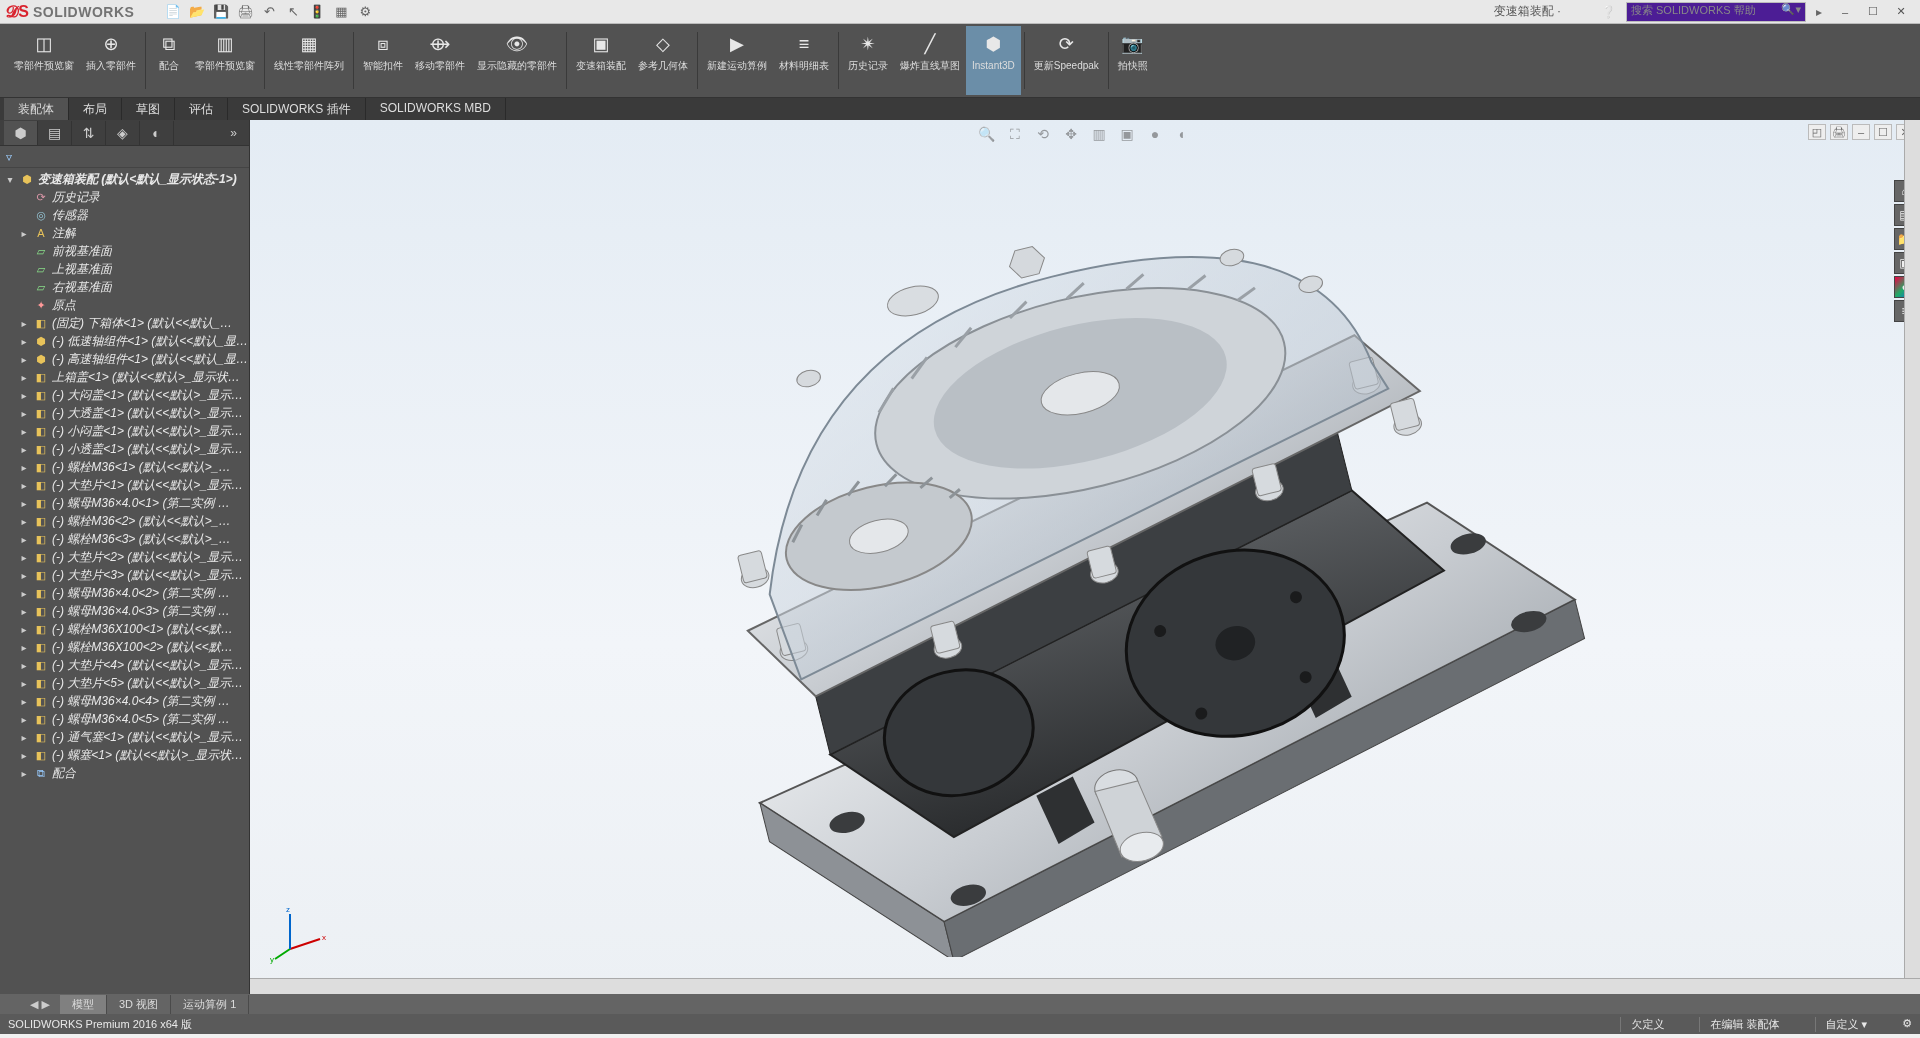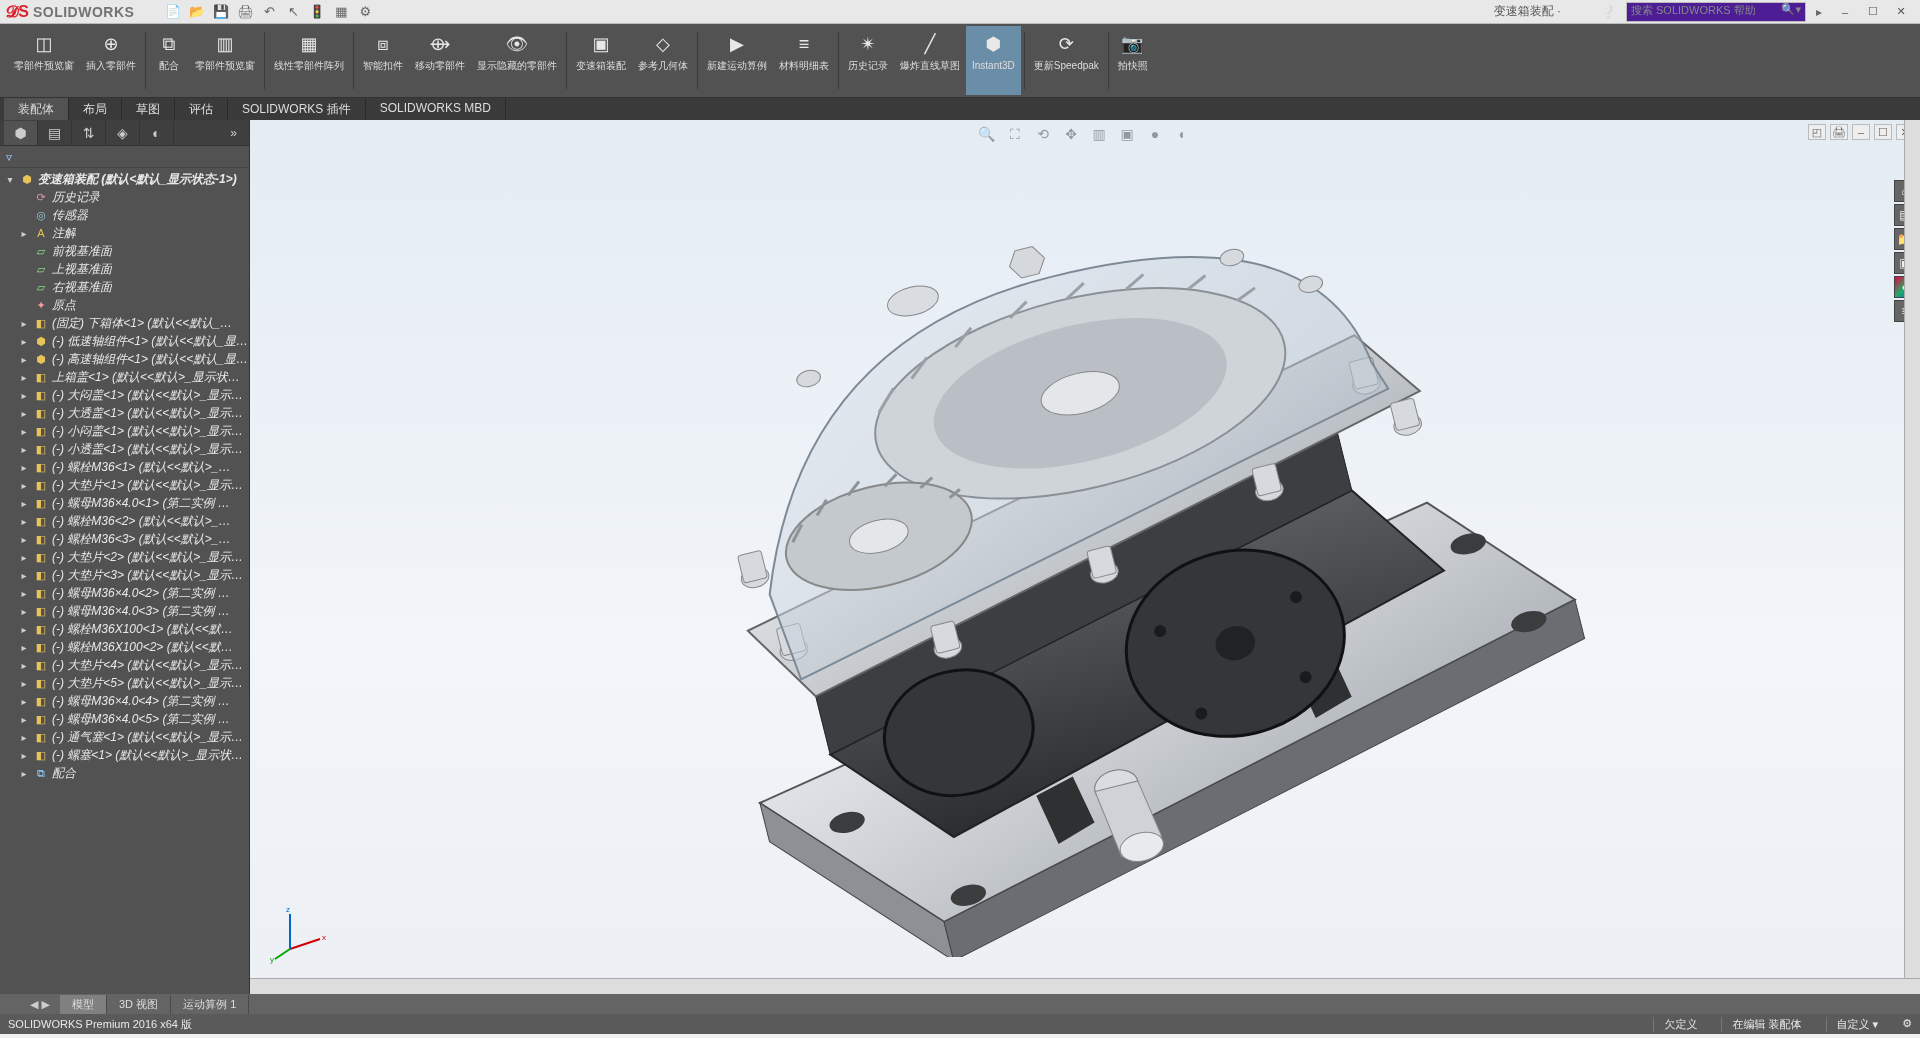--- a/index.html
+++ b/index.html
@@ -47,21 +47,21 @@
 .arrow-handle{position:absolute;top:50%;right:0;width:12px;height:60px;background:#666;display:flex;align-items:center;justify-content:center;color:#ddd;font-size:10px;}
 .triad{position:absolute;left:20px;bottom:30px;width:60px;height:60px;}
 .model-svg{position:absolute;left:50%;top:50%;transform:translate(-50%,-50%);}
 .hsb{position:absolute;left:0;bottom:0;right:0;height:16px;background:#ddd;border-top:1px solid #aaa;}
 .vsb{position:absolute;top:0;bottom:16px;right:0;width:16px;background:#ddd;border-left:1px solid #aaa;}
 .bottom-tabs{height:20px;background:#646464;display:flex;align-items:center;padding-left:20px;color:#ddd;font-size:11px;}
 .btab{padding:2px 12px;border-right:1px solid #4a4a4a;}
 .btab.active{background:#808080;}
 .status-bar{height:20px;background:#5a5a5a;display:flex;align-items:center;padding:0 8px;color:#e8e8e8;font-size:11px;}
 .status-bar .left{flex:0 0 auto;}
-.status-bar .right{margin-left:auto;display:flex;gap:14px;align-items:flex-start;}
+.status-bar .right{margin-left:auto;display:flex;gap:25px;align-items:flex-start;}
 .status-bar .cell{border-left:1px solid #777;padding:0 10px;}
 svg{display:block;}
 </style>
 </head>
 <body>
 
 <div class="title-bar">
   <span class="logo-red">𝓓S</span>
   <span class="logo-txt">SOLIDWORKS</span>
   <div class="qat">

